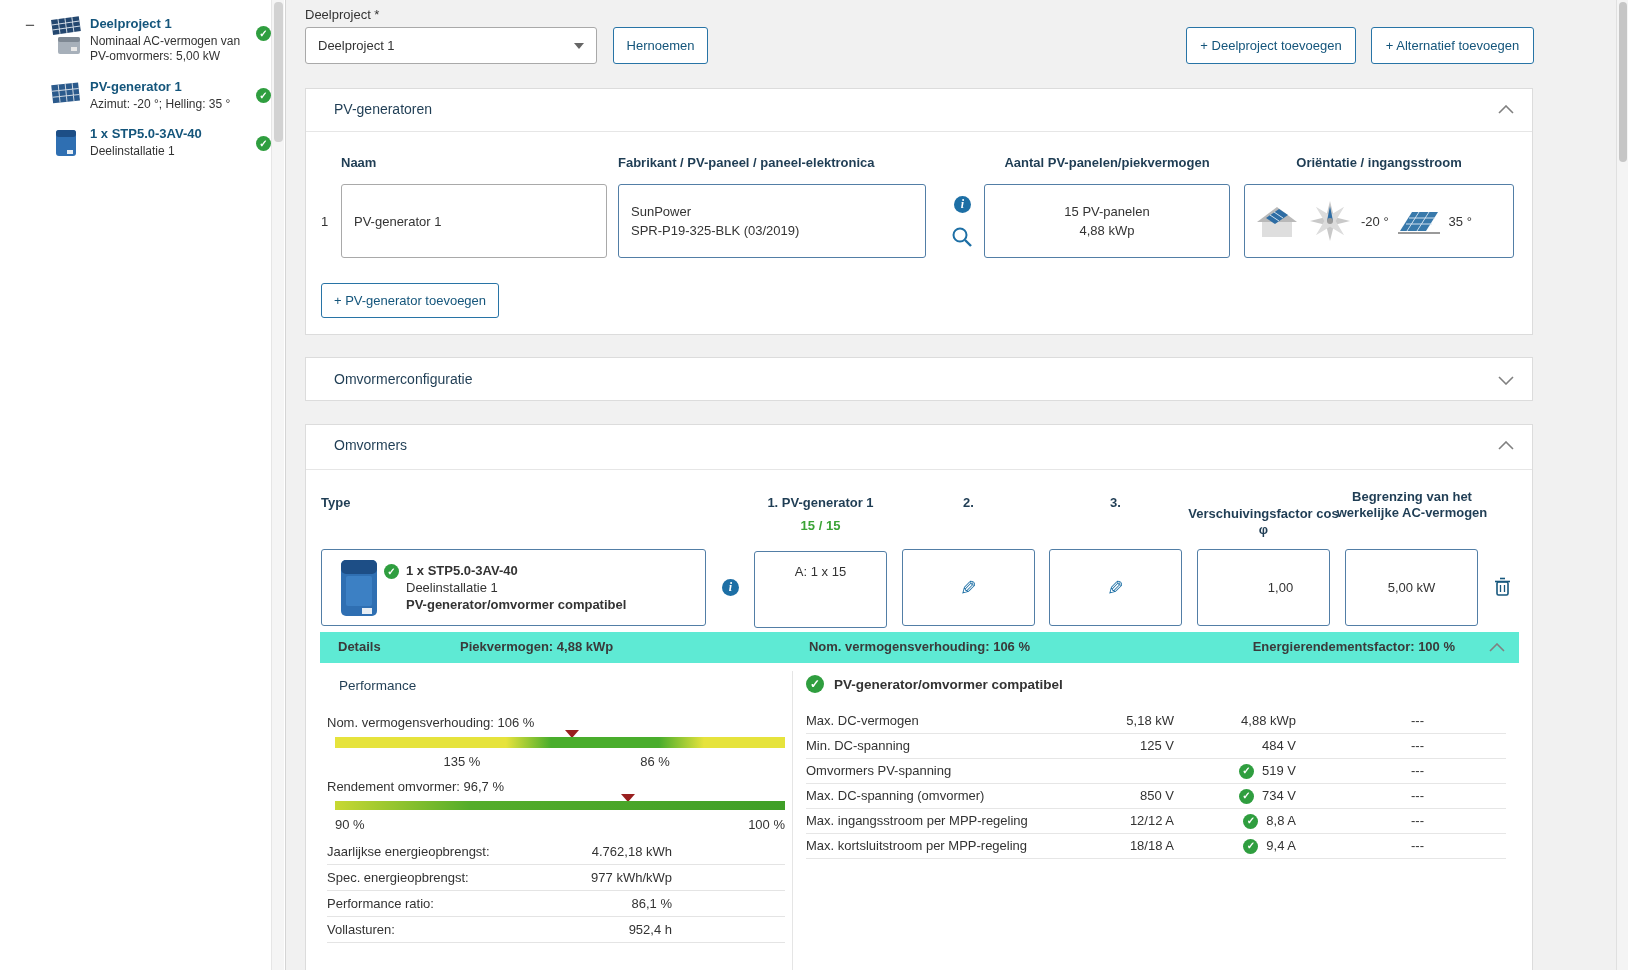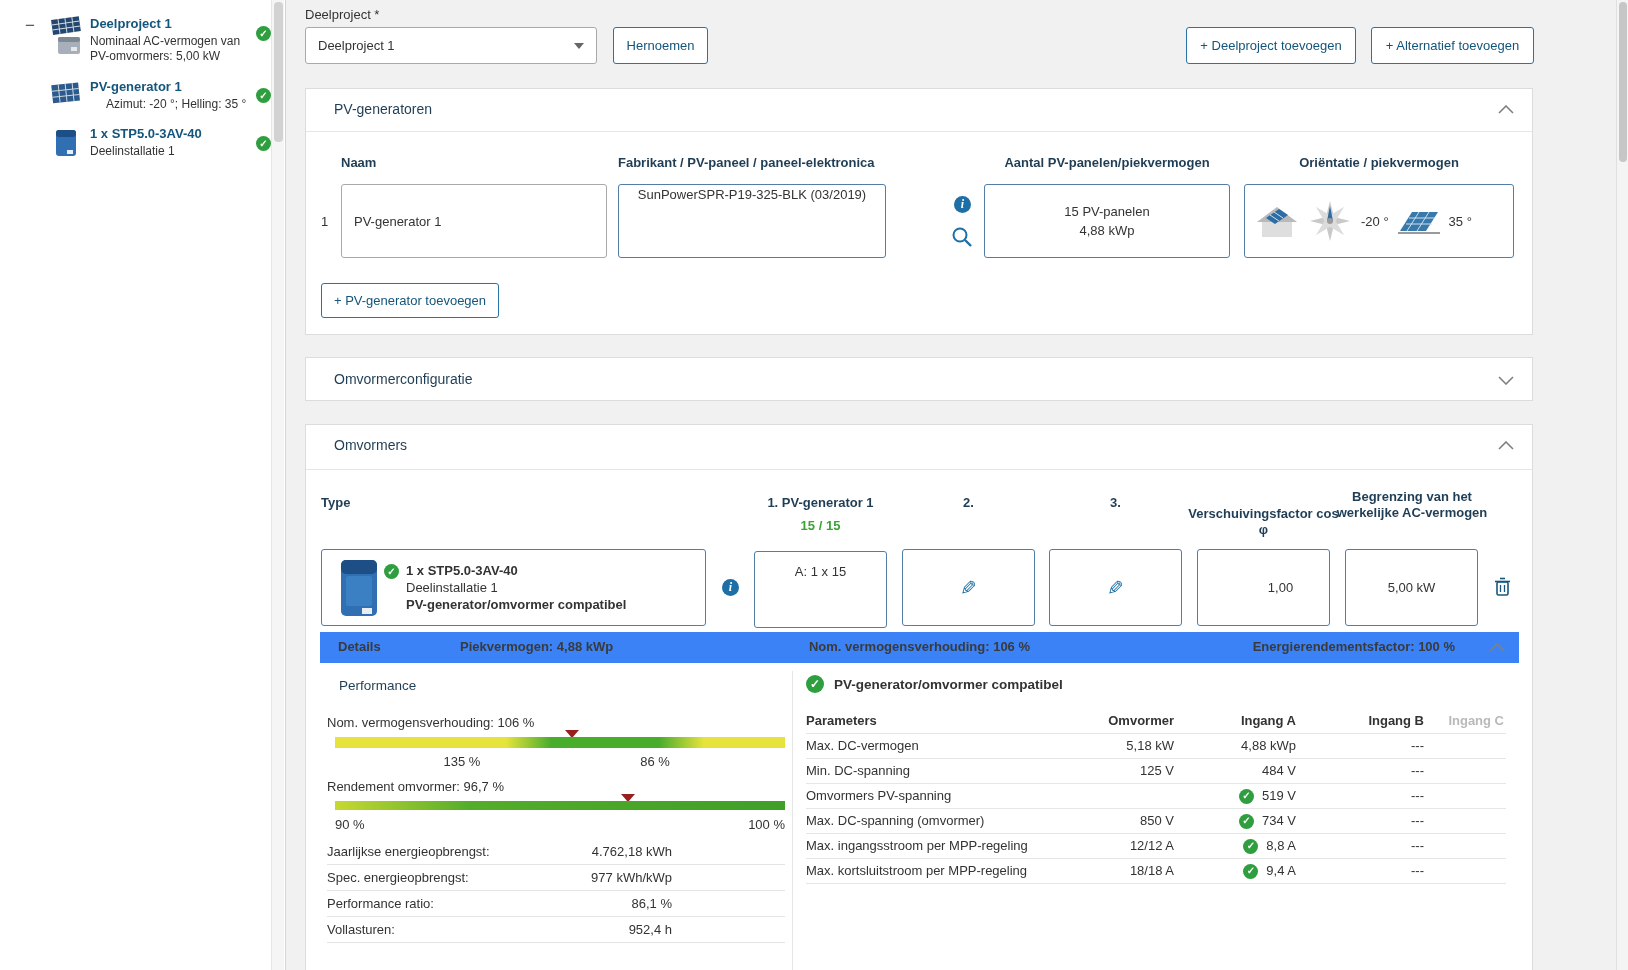--- a/index.html
+++ b/index.html
@@ -40,21 +40,21 @@
   .ptable { position:absolute; }
   .prow { display:grid; grid-template-columns:258px 110px 122px 128px 80px; height:25px; line-height:24px; border-bottom:1px solid #e6e6e6; align-items:center; }
   .prow .num { text-align:right; }
   .prow .acell { display:flex; justify-content:flex-end; align-items:center; gap:8px; }
   .prow.phead { font-weight:bold; color:#333; }
   .prow.phead .dim { color:#b9b9b9; }
   .vscroll { position:absolute; right:0; top:0; width:12px; height:100%; background:#f4f4f4; border-left:1px solid #e0e0e0; }
   .vthumb { position:absolute; left:2px; top:2px; width:8px; height:160px; background:#c6c6c6; border-radius:4px; }
   .caret-down { width:0; height:0; border-left:5px solid transparent; border-right:5px solid transparent; border-top:6px solid #666; }
   .pencil { font-size:20px; color:#1d6fa5; transform:scaleX(-1); }
-  .details-bar { position:absolute; background:#3b82f6; }
+  .details-bar { position:absolute; background:#5eead4; }
   .details-bar span { position:absolute; top:7px; font-weight:bold; font-size:13px; color:#3a3a3a; }
 </style>
 </head>
 <body>
 
 <div class="app">
 
   <aside class="sidebar">
     <div class="tree-toggle">−</div>
 
@@ -77,21 +77,21 @@
 
     <div class="tree-item" style="top:79px;">
       <svg class="abs" style="left:4px;top:2px;" width="32" height="26">
         <g transform="rotate(-6 14 11)">
           <rect x="2" y="3" width="27" height="18" fill="#2b5a8c"></rect>
           <path d="M2 9 h27 M2 15 h27 M9 3 v18 M16 3 v18 M23 3 v18" stroke="#cfd8e2" stroke-width="1"></path>
         </g>
       </svg>
       <div style="margin-left:44px;">
         <div class="tree-title">PV-generator 1</div>
-        <div class="tree-sub" style="width:190px;margin-left:16px;">Azimut: -20 °; Helling: 35 °</div>
+        <div class="tree-sub" style="width:190px;">Azimut: -20 °; Helling: 35 °</div>
       </div>
     </div>
     <div class="badge tree-badge" style="left:256px;top:88px;">✓</div>
 
     <div class="tree-item" style="top:126px;">
       <svg class="abs" style="left:8px;top:2px;" width="26" height="32">
         <rect x="2" y="2" width="20" height="26" rx="3" fill="#2f6fb2"></rect>
         <rect x="2" y="2" width="20" height="7" rx="3" fill="#1d4e86"></rect>
         <rect x="13" y="22" width="6" height="4" fill="#e8eef4"></rect>
       </svg>
@@ -121,29 +121,29 @@
   <section class="card" style="left:305px;top:88px;width:1228px;height:247px;">
     <div class="card-title abs" style="left:16px;top:12px;">PV-generatoren</div>
     <svg class="chev" style="right:18px;top:16px;" width="16" height="9">
         <polyline points="1,8 8,1 15,8" fill="none" stroke="#808080" stroke-width="1.6"></polyline>
       </svg>
     <div class="card-head-line" style="top:42px;"></div>
 
     <div class="colhead" style="left:35px;top:66px;">Naam</div>
     <div class="colhead" style="left:312px;top:66px;">Fabrikant / PV-paneel / paneel-elektronica</div>
     <div class="colhead" style="left:678px;top:66px;width:246px;text-align:center;">Aantal PV-panelen/piekvermogen</div>
-    <div class="colhead" style="left:938px;top:66px;width:270px;text-align:center;">Oriëntatie / piekvermogen</div>
+    <div class="colhead" style="left:938px;top:66px;width:270px;text-align:center;">Oriëntatie / ingangsstroom</div>
 
     <div class="abs" style="left:15px;top:125px;">1</div>
 
     <div class="graybox" style="left:35px;top:95px;width:266px;height:74px;display:flex;align-items:center;padding:0 12px;">
       <span>PV-generator 1</span>
     </div>
 
-    <div class="bluebox" style="left:312px;top:95px;width:268px;height:74px;display:flex;flex-direction:row;justify-content:center;padding:0 12px;line-height:19px;cursor:pointer;">
+    <div class="bluebox" style="left:312px;top:95px;width:308px;height:74px;display:flex;flex-direction:column;justify-content:center;padding:0 12px;line-height:19px;cursor:pointer;">
       <span>SunPower</span>
       <span>SPR-P19-325-BLK (03/2019)</span>
     </div>
 
     <span class="info-i abs" style="left:648px;top:107px;">i</span>
     <svg class="abs" style="left:645px;top:137px;cursor:pointer;" width="22" height="22">
       <circle cx="9" cy="9" r="6.5" fill="none" stroke="#1d6fa5" stroke-width="2"></circle>
       <line x1="14" y1="14" x2="20" y2="20" stroke="#1d6fa5" stroke-width="2.4"></line>
     </svg>
 
@@ -286,27 +286,20 @@
     </div>
 
     <div class="abs" style="left:486px;top:246px;width:1px;height:330px;background:#e5e5e5;"></div>
 
     <div class="abs" style="left:500px;top:250px;display:flex;align-items:center;gap:10px;">
       <span class="badge" style="width:18px;height:18px;font-size:12px;">✓</span>
       <span style="font-weight:bold;font-size:13.5px;">PV-generator/omvormer compatibel</span>
     </div>
 
     <div class="ptable" style="left:500px;top:284px;width:700px;">
-      <div class="prow phead">
-        <span>Parameters</span>
-        <span class="num">Omvormer</span>
-        <span class="num">Ingang A</span>
-        <span class="num">Ingang B</span>
-        <span class="dim" style="text-align:right;">Ingang C</span>
-      </div>
 
       <div class="prow">
         <span>Max. DC-vermogen</span>
         <span class="num">5,18 kW</span>
         <span class="acell">
             <span>4,88 kWp</span>
           </span>
         <span class="num">---</span>
         <span></span>
       </div>

